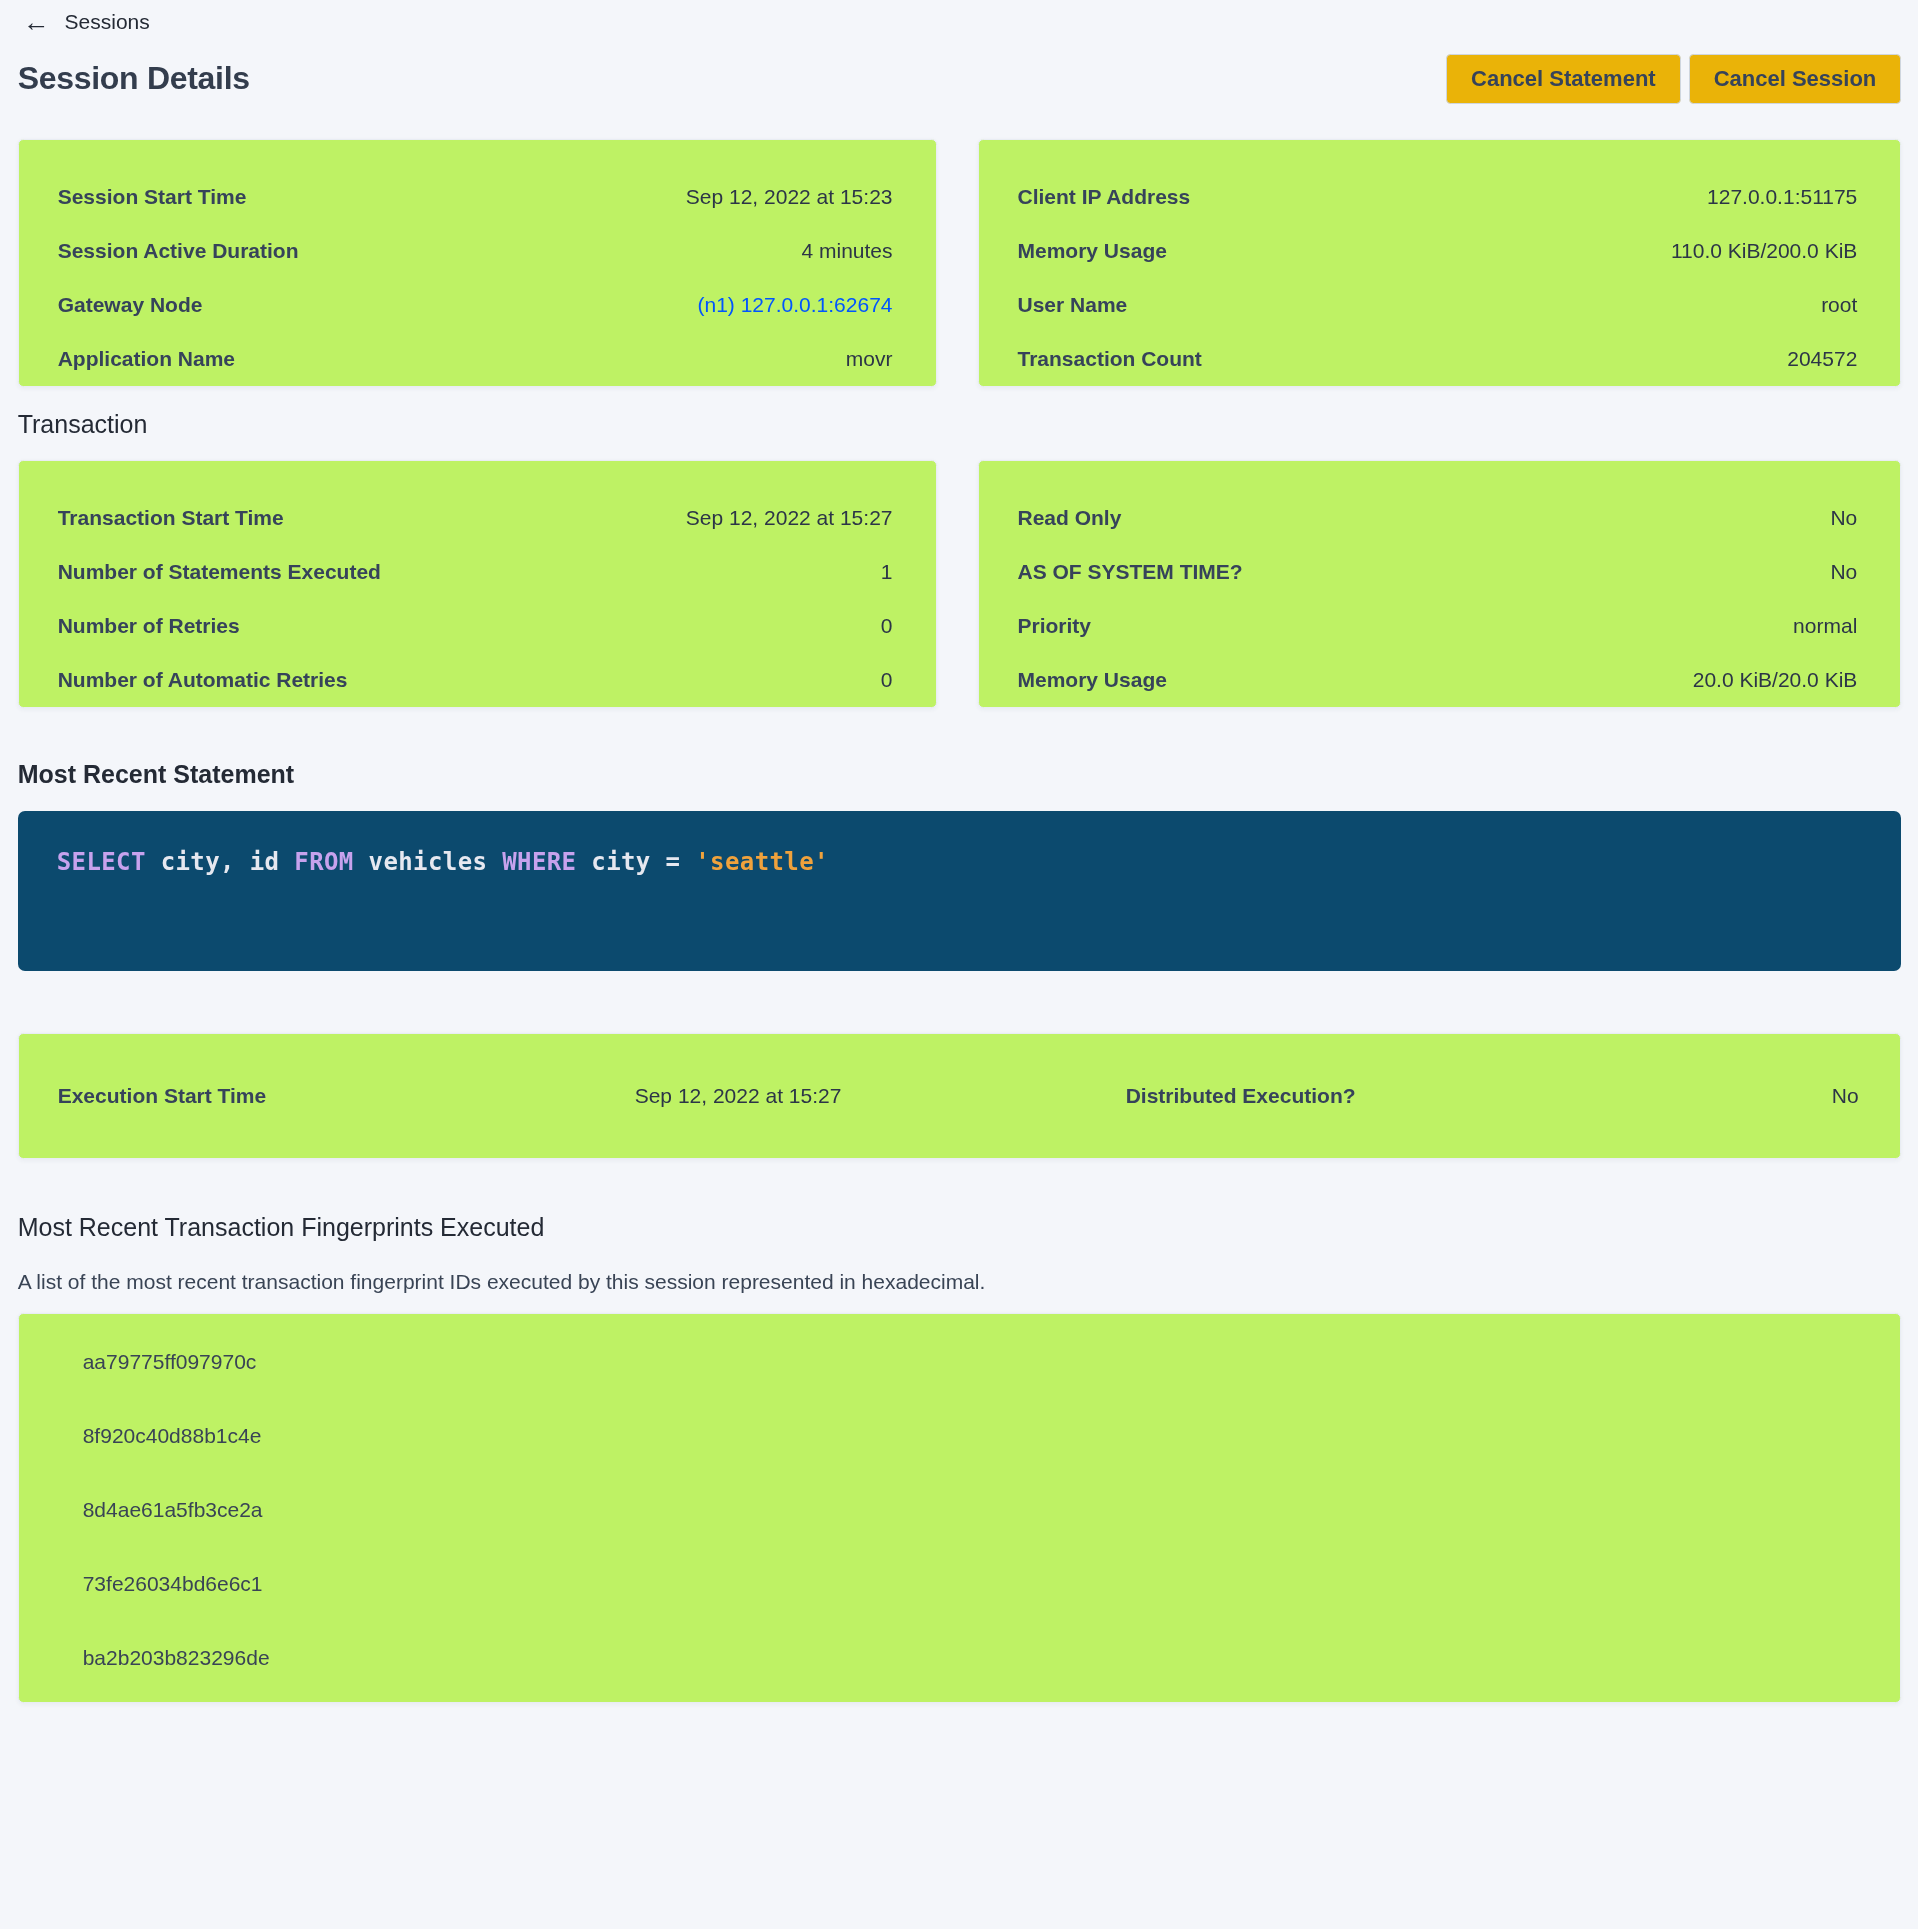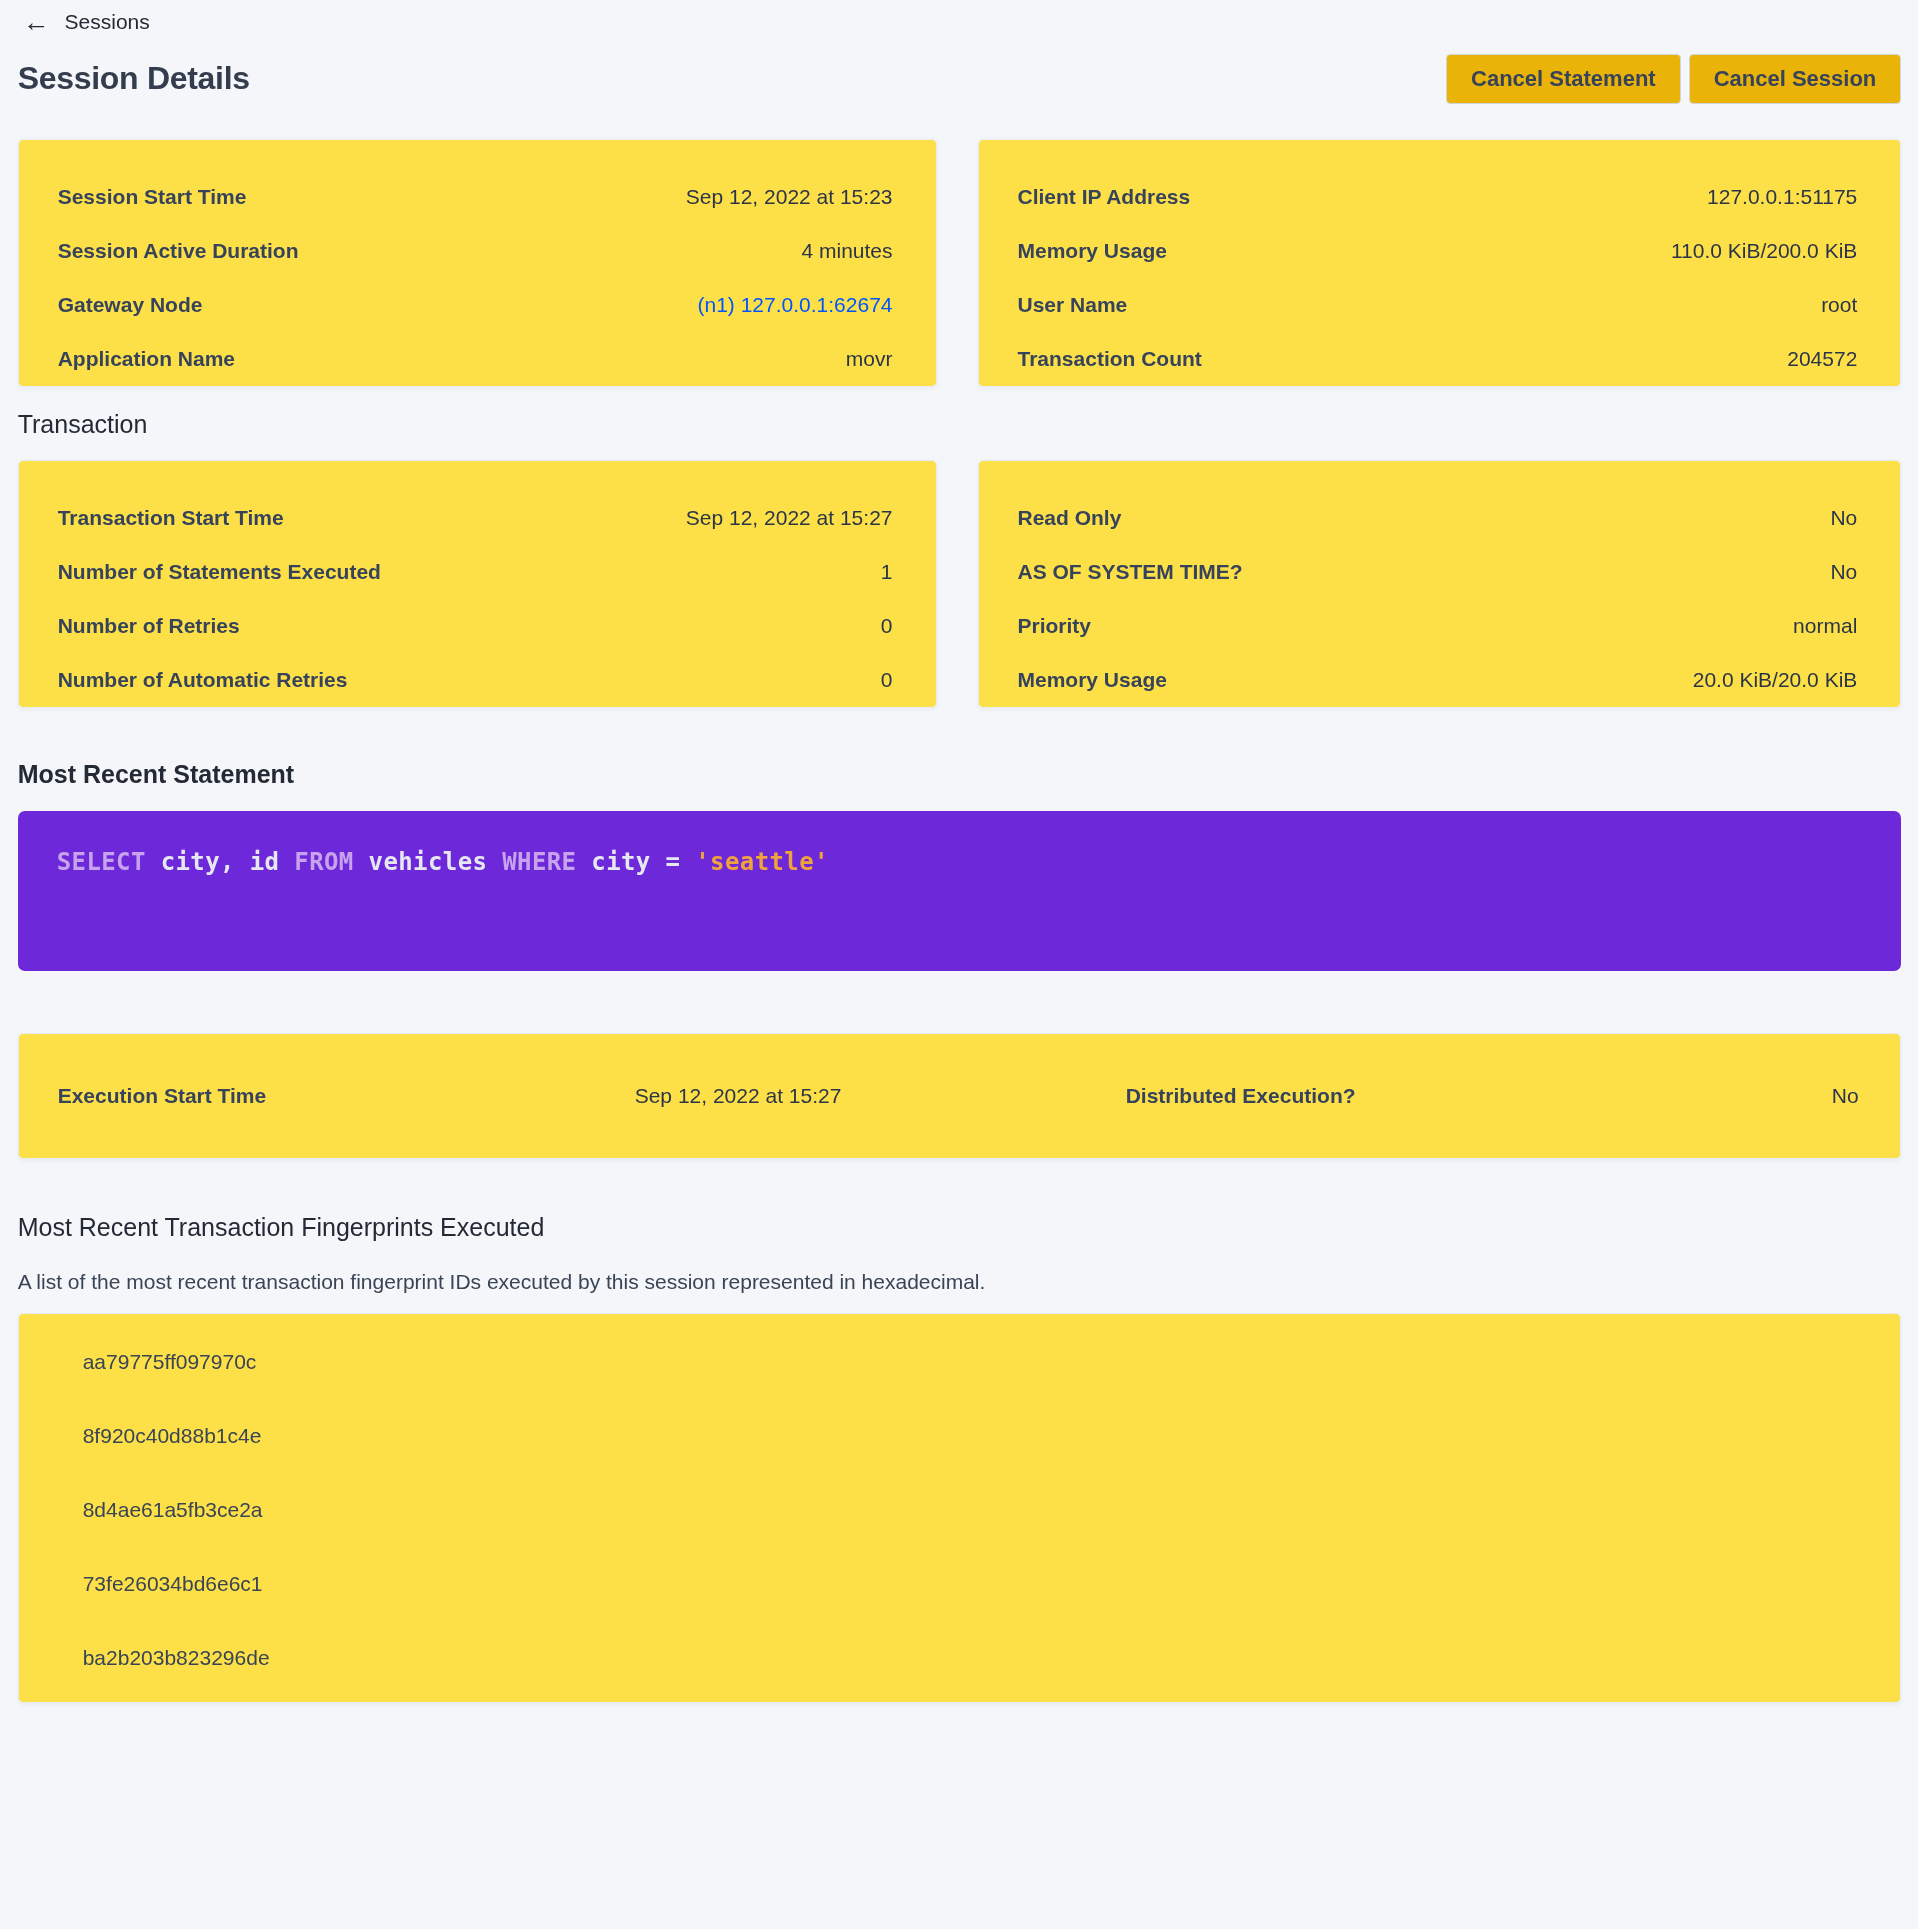--- a/index.html
+++ b/index.html
@@ -33,21 +33,21 @@
     height: 50px; padding: 0 24px;
     background: #eab308;
     border: 0.9px solid #cfd6de; border-radius: 4.4px;
     font-family: inherit; font-size: 22px; font-weight: 700; color: #36435a;
     display: flex; align-items: center; cursor: pointer;
   }
 
   
   .cards-row { display: flex; gap: 41px; margin-top: 35px; align-items: flex-start; }
   .card {
-    background: #fde047;
+    background: #bef264;
     border: 0.9px solid #e9edf3; border-radius: 5.3px;
     box-shadow: 0 1.8px 4.4px rgba(40,50,70,0.05);
   }
   .card.half-a { width: 919px; padding: 30px 43px 0 39px; }
   .card.half-b { width: 924px; padding: 30px 43px 0 39px; text-align: right; }
   .pb-a { padding-bottom: 50px; }
   .pb-b { padding-bottom: 51px; }
   .pb-c { padding-bottom: 21px; }
   .row {
     height: 54px;
@@ -65,21 +65,21 @@
     line-height: 32px; margin-top: 21px;
   }
   .mt56 { margin-top: 50px; font-weight: bold; }
   .mt59 { margin-top: 52px; }
   .cards-row.txn { margin-top: 19.5px; }
 
   
   .sql-box {
     margin-top: 21px;
     width: 1883px; height: 160px;
-    background: #6d28d9;
+    background: #0c4a6e;
     border-radius: 7px;
     padding: 37px 39px;
     font-family: "DejaVu Sans Mono", monospace;
     font-size: 24px; font-weight: 700; letter-spacing: 0.4px;
     white-space: pre;
   }
   .tok-k { color: #c7a2ed; }
   .tok-p { color: #e6e8f0; }
   .tok-s { color: #f0a23c; }
 

